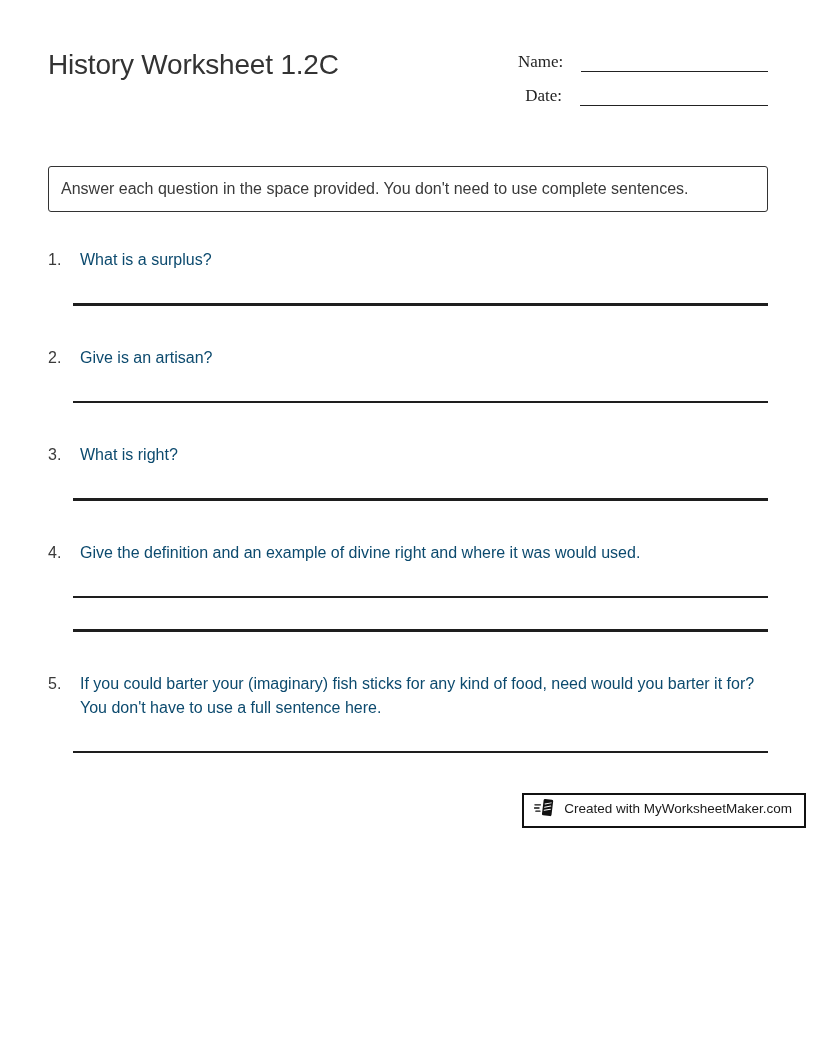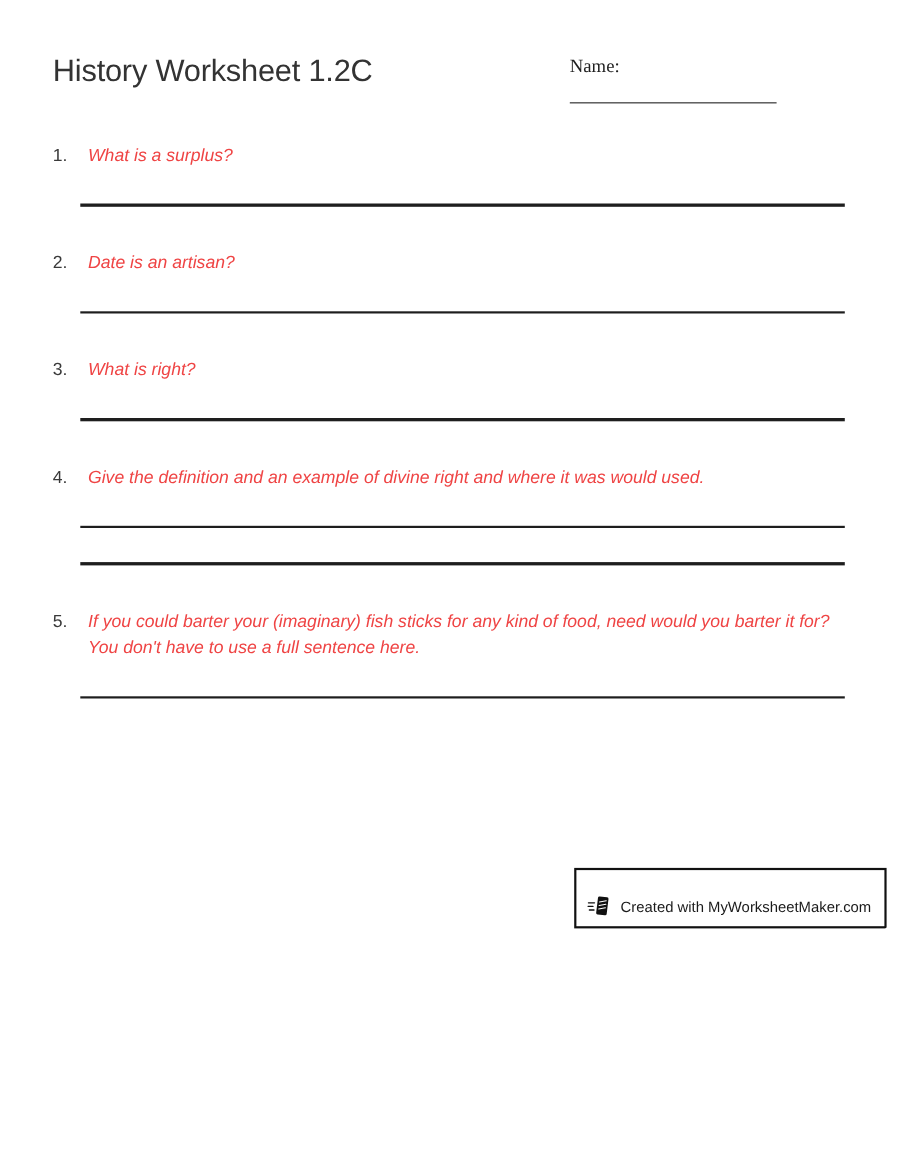--- a/index.html
+++ b/index.html
@@ -39,23 +39,23 @@
   }
   .fields {
     width: 250px;
     display: flex;
     flex-direction: column;
     gap: 12px;
     padding-top: 2px;
   }
   .field-row {
     display: flex;
+    align-items: flex-end;
     justify-content: flex-end;
-    gap: 2px;
-    flex-direction: column;
+    gap: 18px;
   }
   .field-label {
     font-family: "Liberation Serif", "DejaVu Serif", serif;
     font-size: 17px;
     color: #1f1f1f;
     line-height: 1.2;
   }
   .field-line {
     display: inline-block;
     width: 188px;
@@ -86,41 +86,40 @@
     width: 32px;
     flex: 0 0 32px;
     font-size: 16px;
     line-height: 1.5;
     color: #3a3a3a;
   }
   .question-text {
     flex: 1;
     font-size: 16px;
     line-height: 1.5;
-    color: #ef4444;
-    font-style: italic;
+    color: #0c4a6e;
   }
   .answer-line {
     margin-top: 31px;
     margin-left: 25px;
     height: 2.5px;
     background: #1e1e1e;
   }
 
   
   .credit-badge {
     position: absolute;
     right: 10px;
-    bottom: 8px;
+    bottom: 24px;
     display: flex;
     align-items: center;
     gap: 8px;
     border: 2px solid #111111;
     background: #ffffff;
-    padding: 22px 12px 7px 10px;
+    padding: 2px 12px 7px 10px;
   }
   .credit-icon { display: inline-flex; }
   .credit-text {
     font-size: 13.5px;
     color: #1a1a1a;
     white-space: nowrap;
   }
 </style>
 </head>
 <body>
@@ -128,38 +127,45 @@
 <div class="page">
   <div class="content">
 
     <div class="header">
       <h1 class="worksheet-title">History Worksheet 1.2C</h1>
       <div class="fields">
         <div class="field-row">
           <span class="field-label">Name:</span>
           <span class="field-line"></span>
         </div>
+        <div class="field-row">
+          <span class="field-label">Date:</span>
+          <span class="field-line"></span>
+        </div>
       </div>
     </div>
 
+    <div class="instructions-box">
+      <span>Answer each question in the space provided. You don't need to use complete sentences.</span>
+    </div>
 
     <div class="questions">
 
       <div class="question">
         <div class="question-text-row">
           <span class="question-number">1.</span>
           <span class="question-text">What is a surplus?</span>
         </div>
         <div class="answer-line"></div>
       </div>
 
       <div class="question">
         <div class="question-text-row">
           <span class="question-number">2.</span>
-          <span class="question-text">Date is an artisan?</span>
+          <span class="question-text">Give is an artisan?</span>
         </div>
         <div class="answer-line"></div>
       </div>
 
       <div class="question">
         <div class="question-text-row">
           <span class="question-number">3.</span>
           <span class="question-text">What is right?</span>
         </div>
         <div class="answer-line"></div>

